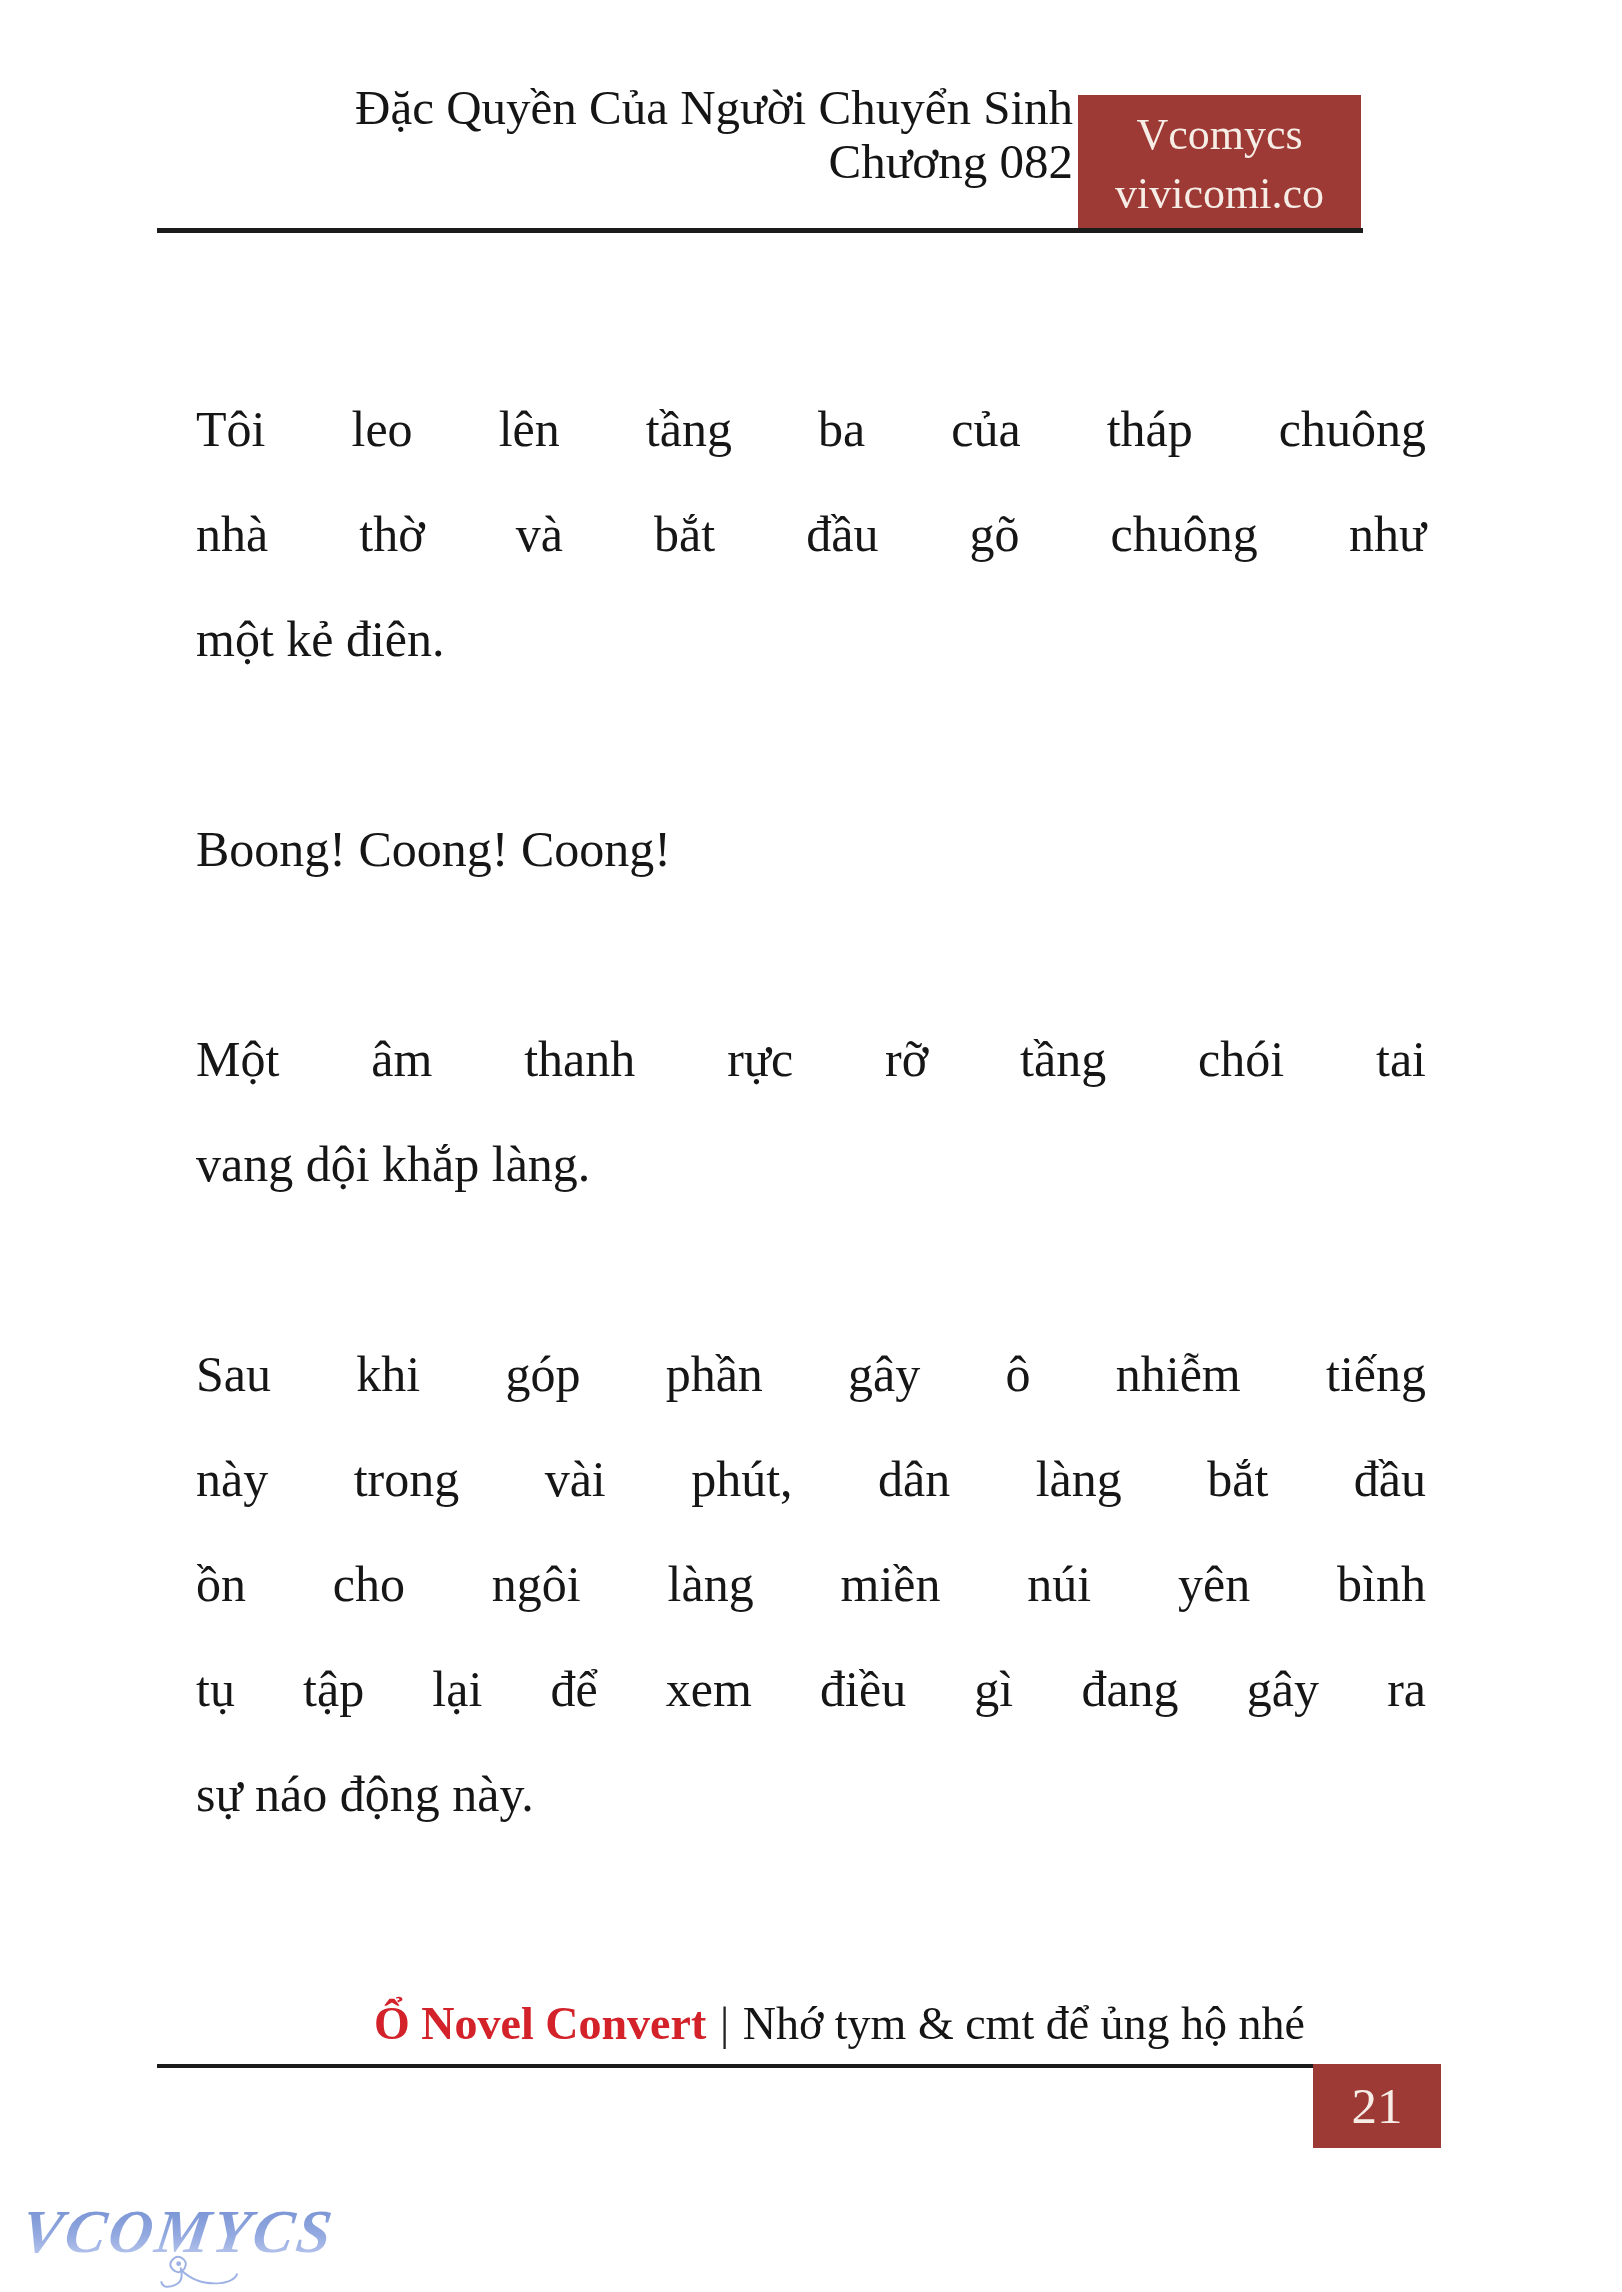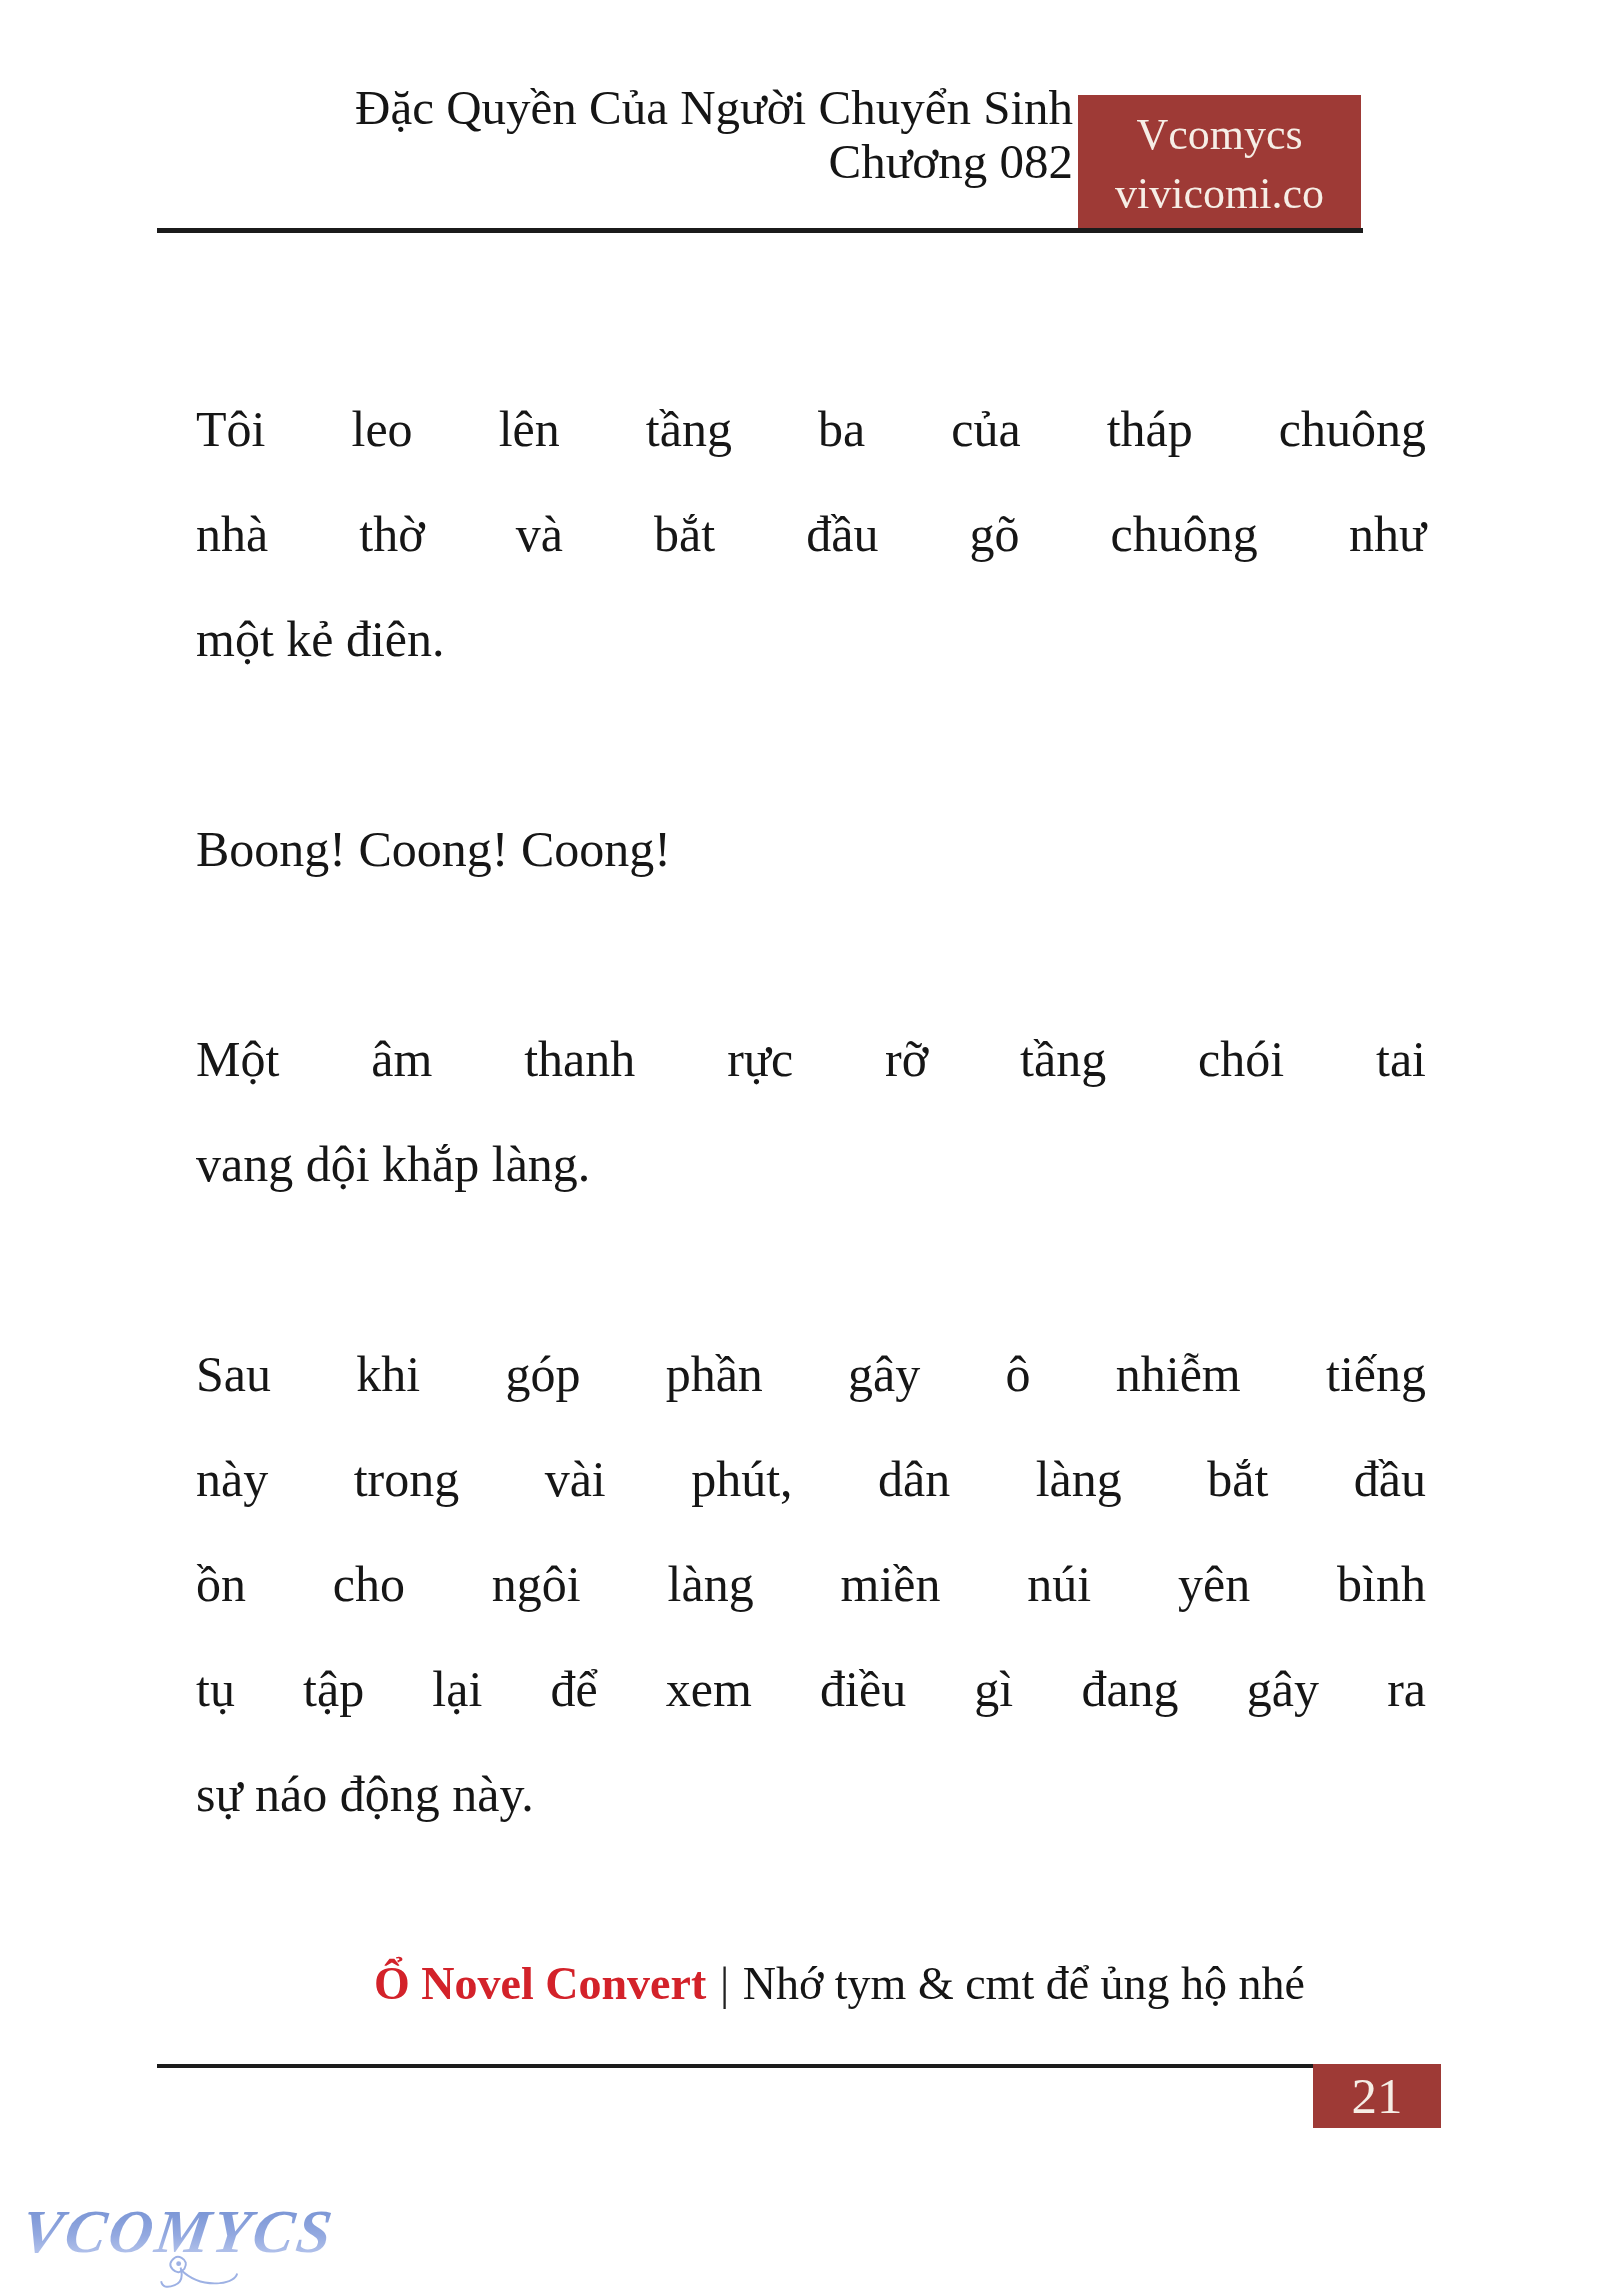--- a/index.html
+++ b/index.html
@@ -54,38 +54,38 @@
 
   
   .footer-rule{
     position:absolute;
     left:157px;top:2064px;
     width:1157px;height:3.9px;
     background:#1b1b1b;
   }
   .footer-text{
     position:absolute;
-    top:1954px;right:317px;
+    top:1994px;right:317px;
     font-size:46px;line-height:59px;
     white-space:nowrap;
     color:#151515;
   }
   .footer-text .brand{
     color:var(--brand-red,#d3222a);
     font-weight:bold;
   }
   .footer-text .sep{
     color:#222;
     margin:0 13.7px;
     font-weight:normal;
   }
   .page-num-box{
     position:absolute;
     left:1313px;top:2064px;
-    width:128px;height:64px;
+    width:128px;height:84px;
     background:var(--box-red,#9e3a36);
     color:var(--box-text,#f6eee6);
     display:flex;align-items:center;justify-content:center;
     font-size:51px;
   }
 
   
   .watermark{
     position:absolute;
     left:21.6px;top:2197px;

